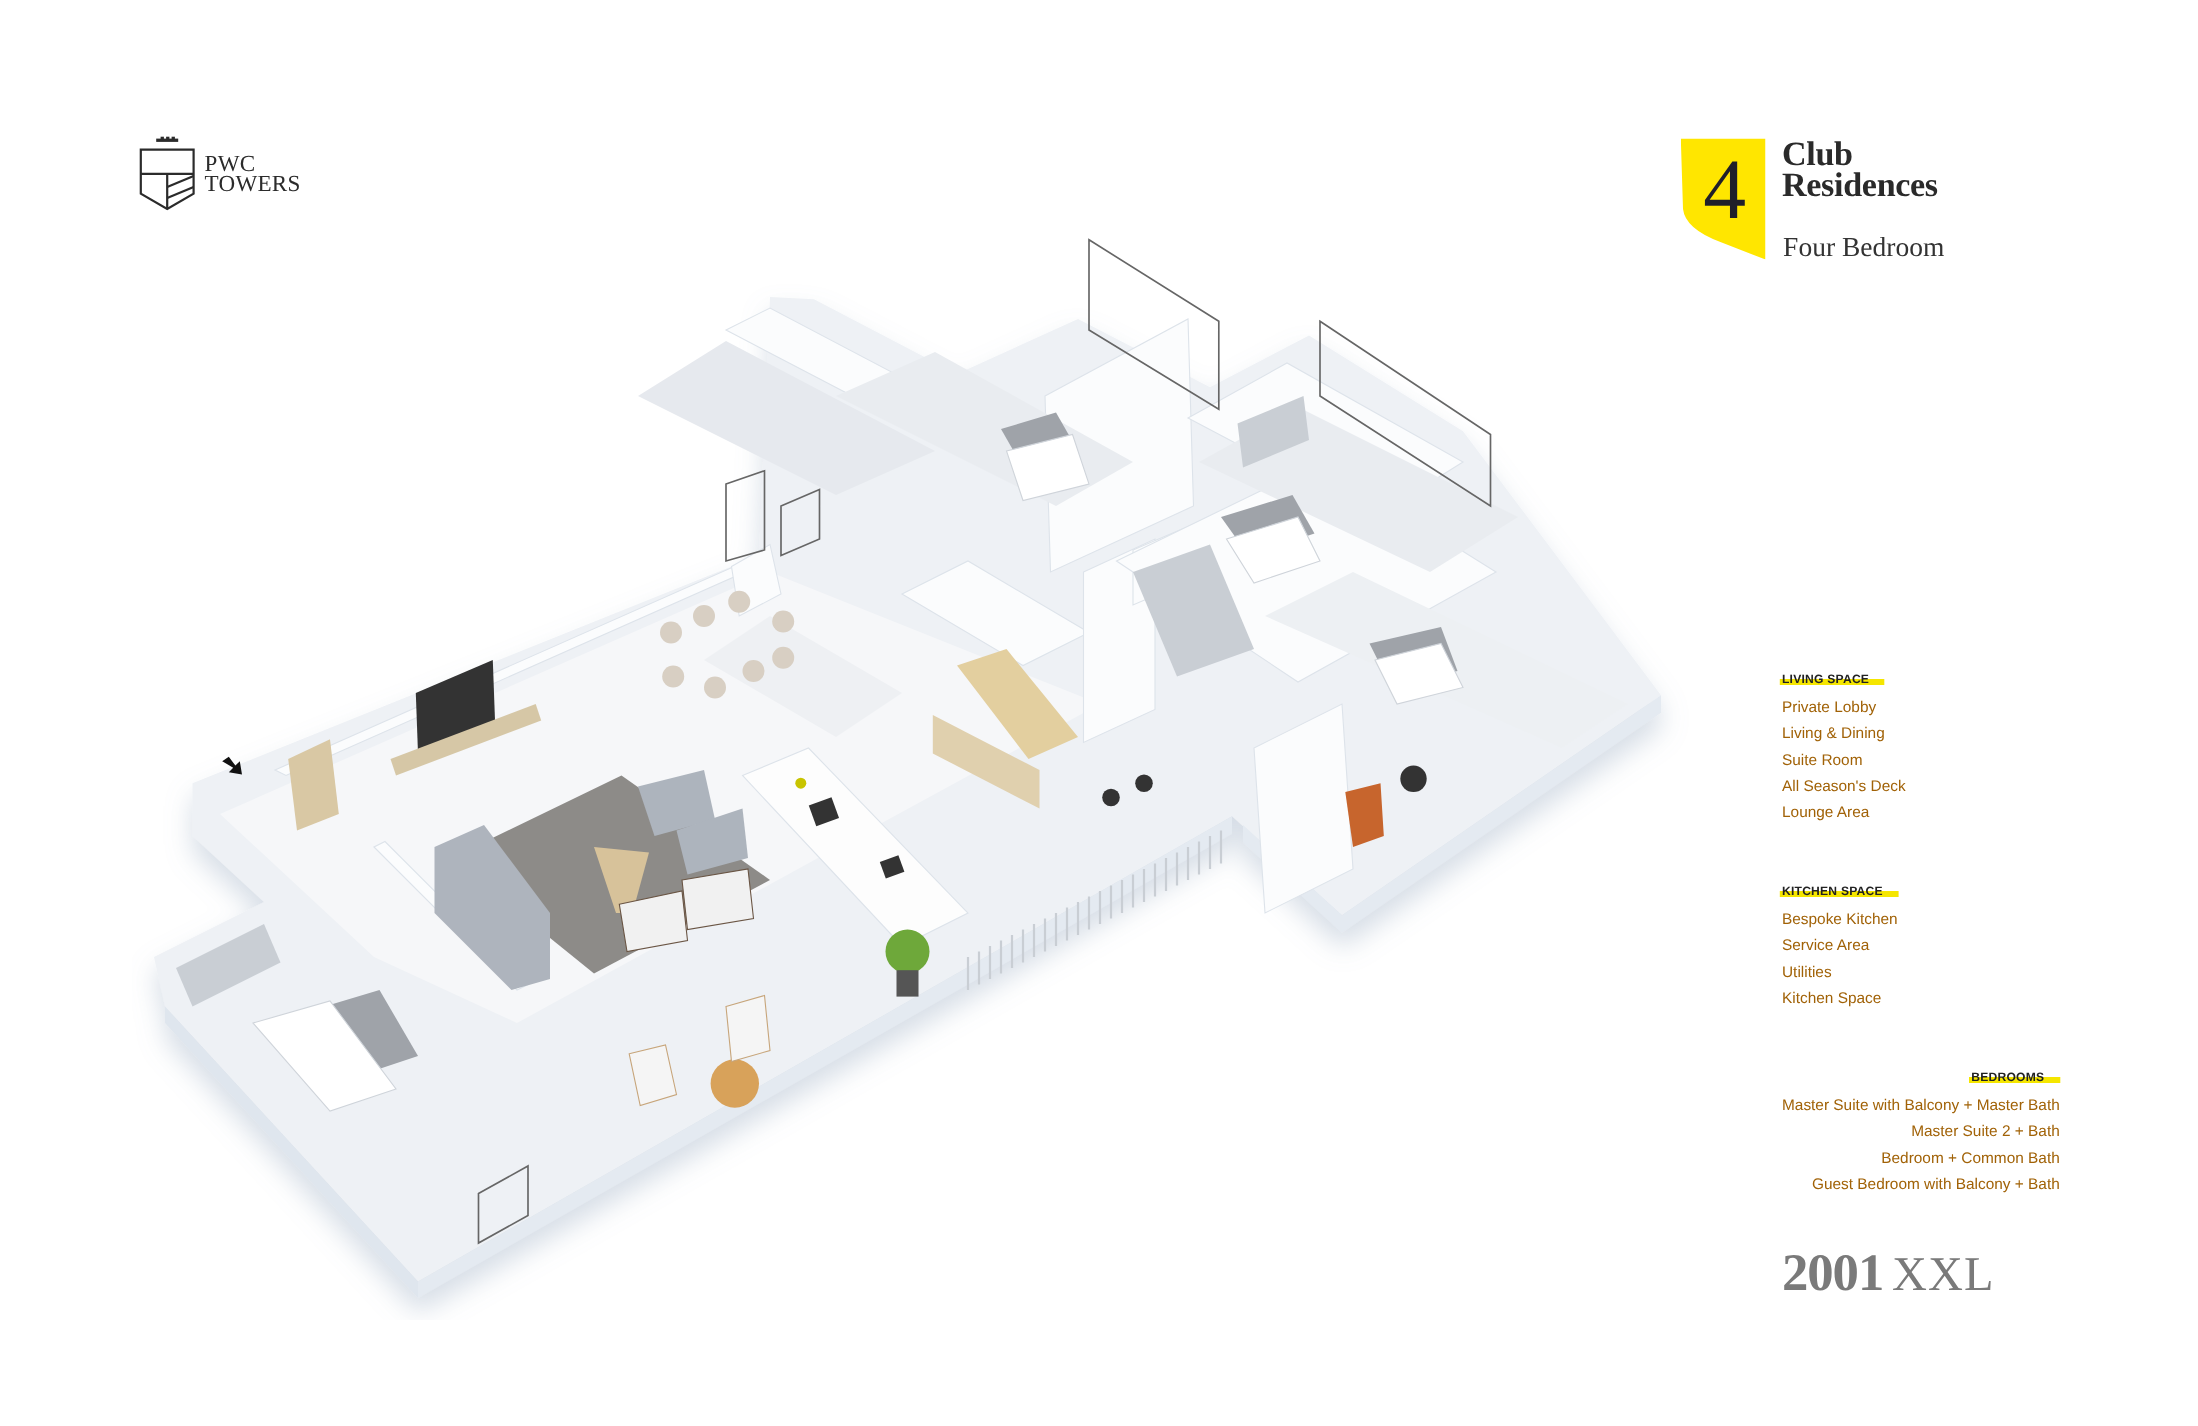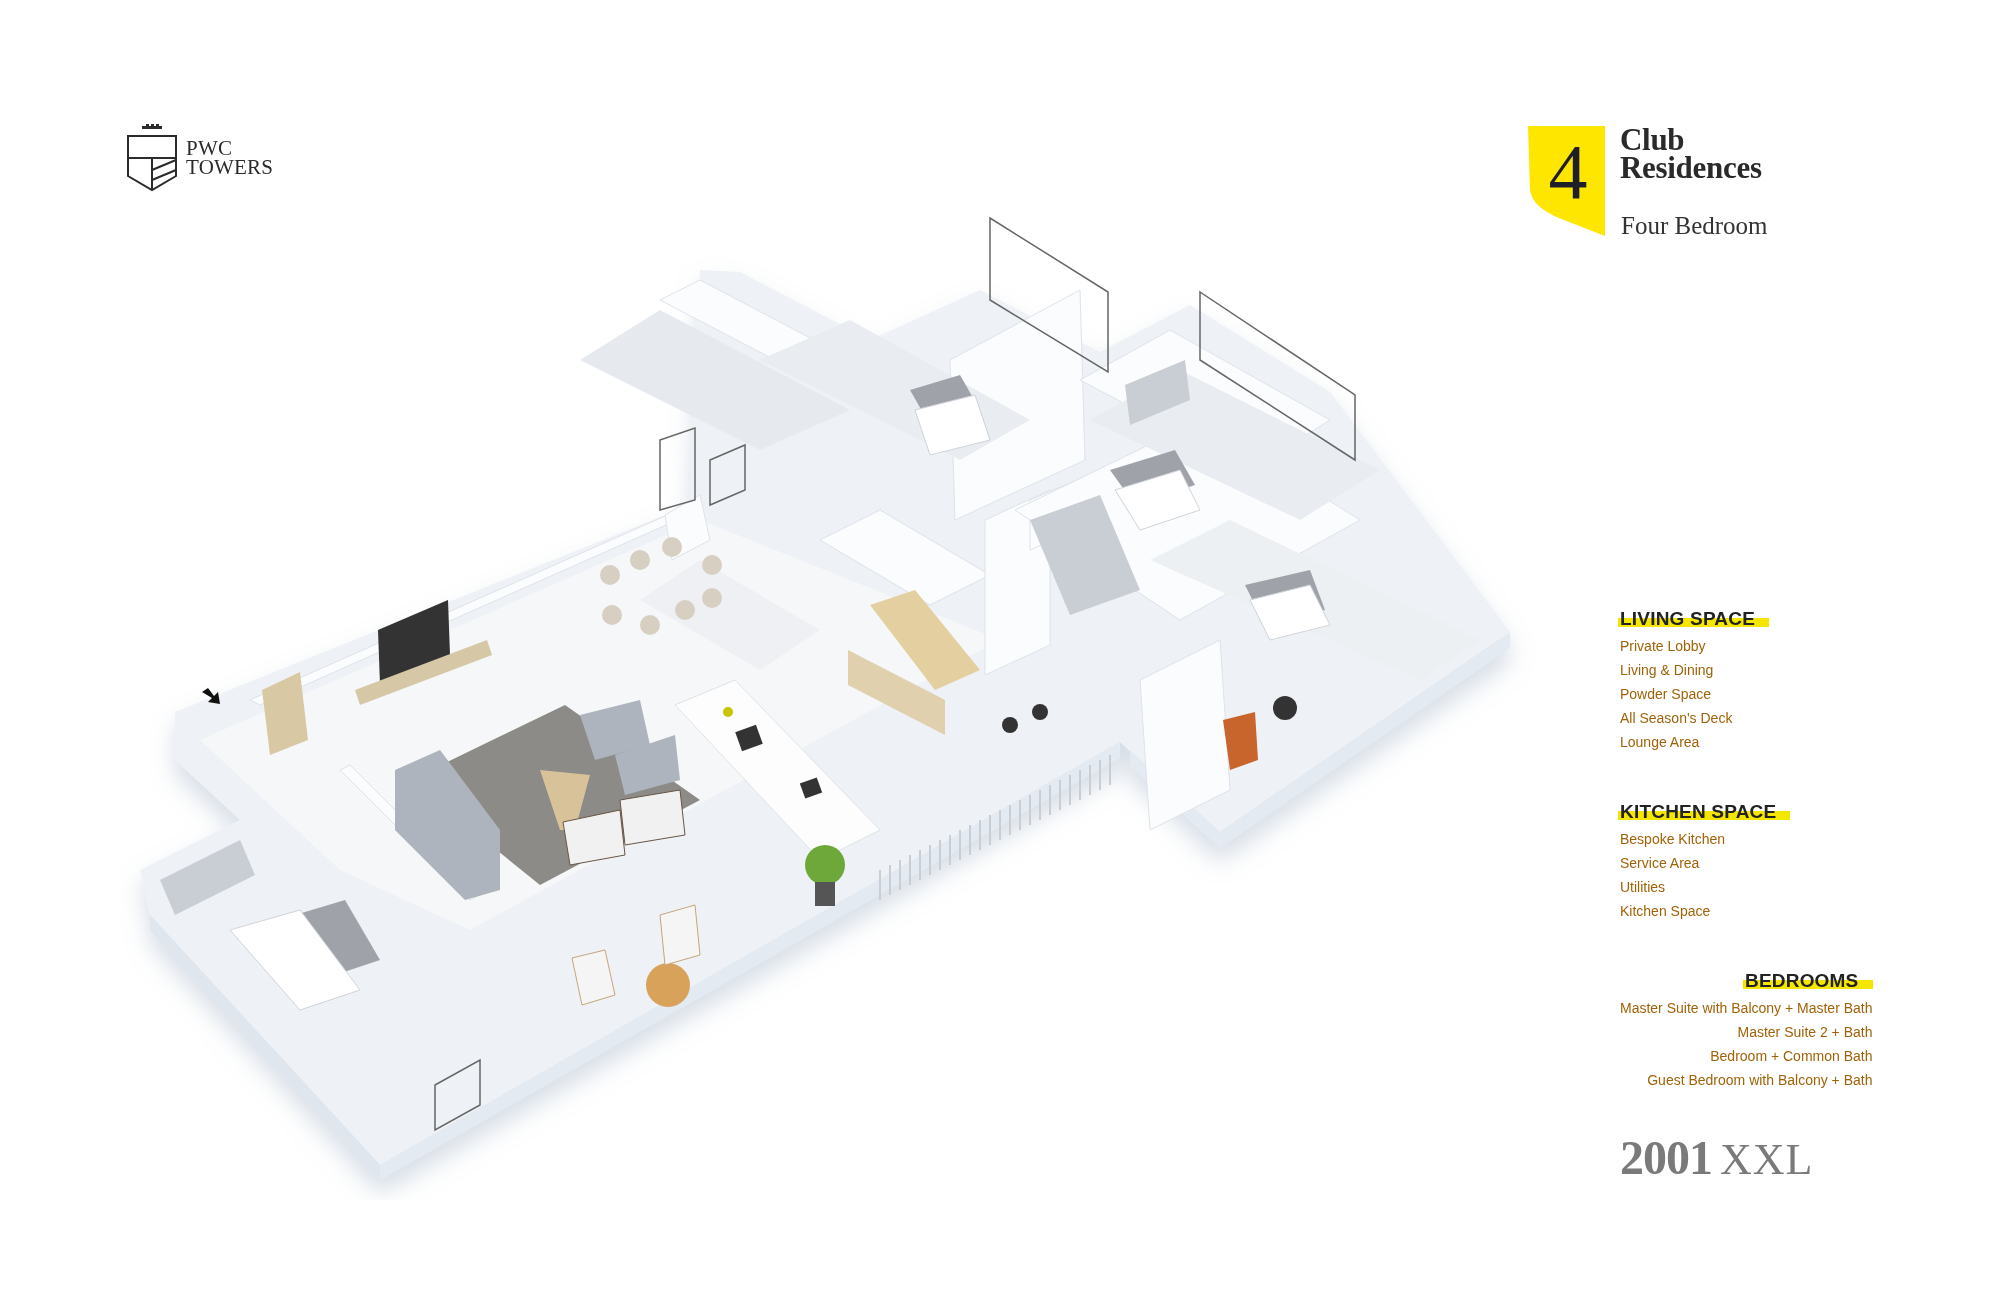--- a/index.html
+++ b/index.html
@@ -10,21 +10,21 @@
   .logo-text { font-family:"Liberation Serif", serif; color:#2b2b2b; font-size:21px; line-height:19px; letter-spacing:0.2px; }
   .badge { position:absolute; left:1528px; top:126px; }
   .badge-shape { position:absolute; left:0; top:0; width:77px; height:110px; }
   .badge-num { position:absolute; left:10px; top:6px; width:60px; text-align:center; font-family:"Liberation Serif", serif;
                font-size:78px; line-height:80px; color:#1f1f2a; }
   .title { position:absolute; left:1620px; top:126px; font-family:"Liberation Serif", serif; color:#2a2a2a;
            font-size:31px; line-height:28px; font-weight:bold; letter-spacing:-0.3px; }
   .subtitle { position:absolute; left:1621px; top:212px; font-family:"Liberation Serif", serif; color:#333;
               font-size:25px; }
   .section { position:absolute; left:1620px; }
-  .section-h { display:inline-block; font-size:19px; font-weight:bold; color:#222; letter-spacing:0.2px;
+  .section-h { display:inline-block; font-size:11px; font-weight:bold; color:#222; letter-spacing:0.2px;
                background:linear-gradient(to bottom, transparent 45%, #f5e600 45%, #f5e600 88%, transparent 88%);
                padding:0 14px 0 0; margin-left:-2px; padding-left:2px; }
   .section ul { list-style:none; margin:4px 0 0 0; padding:0; }
   .section li { font-size:14px; color:#a16207; line-height:24px; }
   .size { position:absolute; left:1620px; top:1130px; font-family:"Liberation Serif", serif; color:#7a7a7a; }
   .size .num { font-size:48px; font-weight:bold; letter-spacing:-1px; }
   .size .suf { font-size:44px; margin-left:8px; letter-spacing:1px; }
   .plan { position:absolute; left:120px; top:200px; width:1420px; height:1000px; }
 </style>
 </head>
@@ -58,21 +58,21 @@
   <div>Club</div>
   <div>Residences</div>
 </div>
 <div class="subtitle">Four Bedroom</div>
 
 <div class="section" style="top:608px;">
   <span class="section-h">LIVING SPACE</span>
   <ul>
     <li>Private Lobby</li>
     <li>Living &amp; Dining</li>
-    <li>Powder Space</li>
+    <li>Suite Room</li>
     <li>All Season's Deck</li>
     <li>Lounge Area</li>
   </ul>
 </div>
 <div class="section" style="top:801px;">
   <span class="section-h">KITCHEN SPACE</span>
   <ul>
     <li>Bespoke Kitchen</li>
     <li>Service Area</li>
     <li>Utilities</li>

